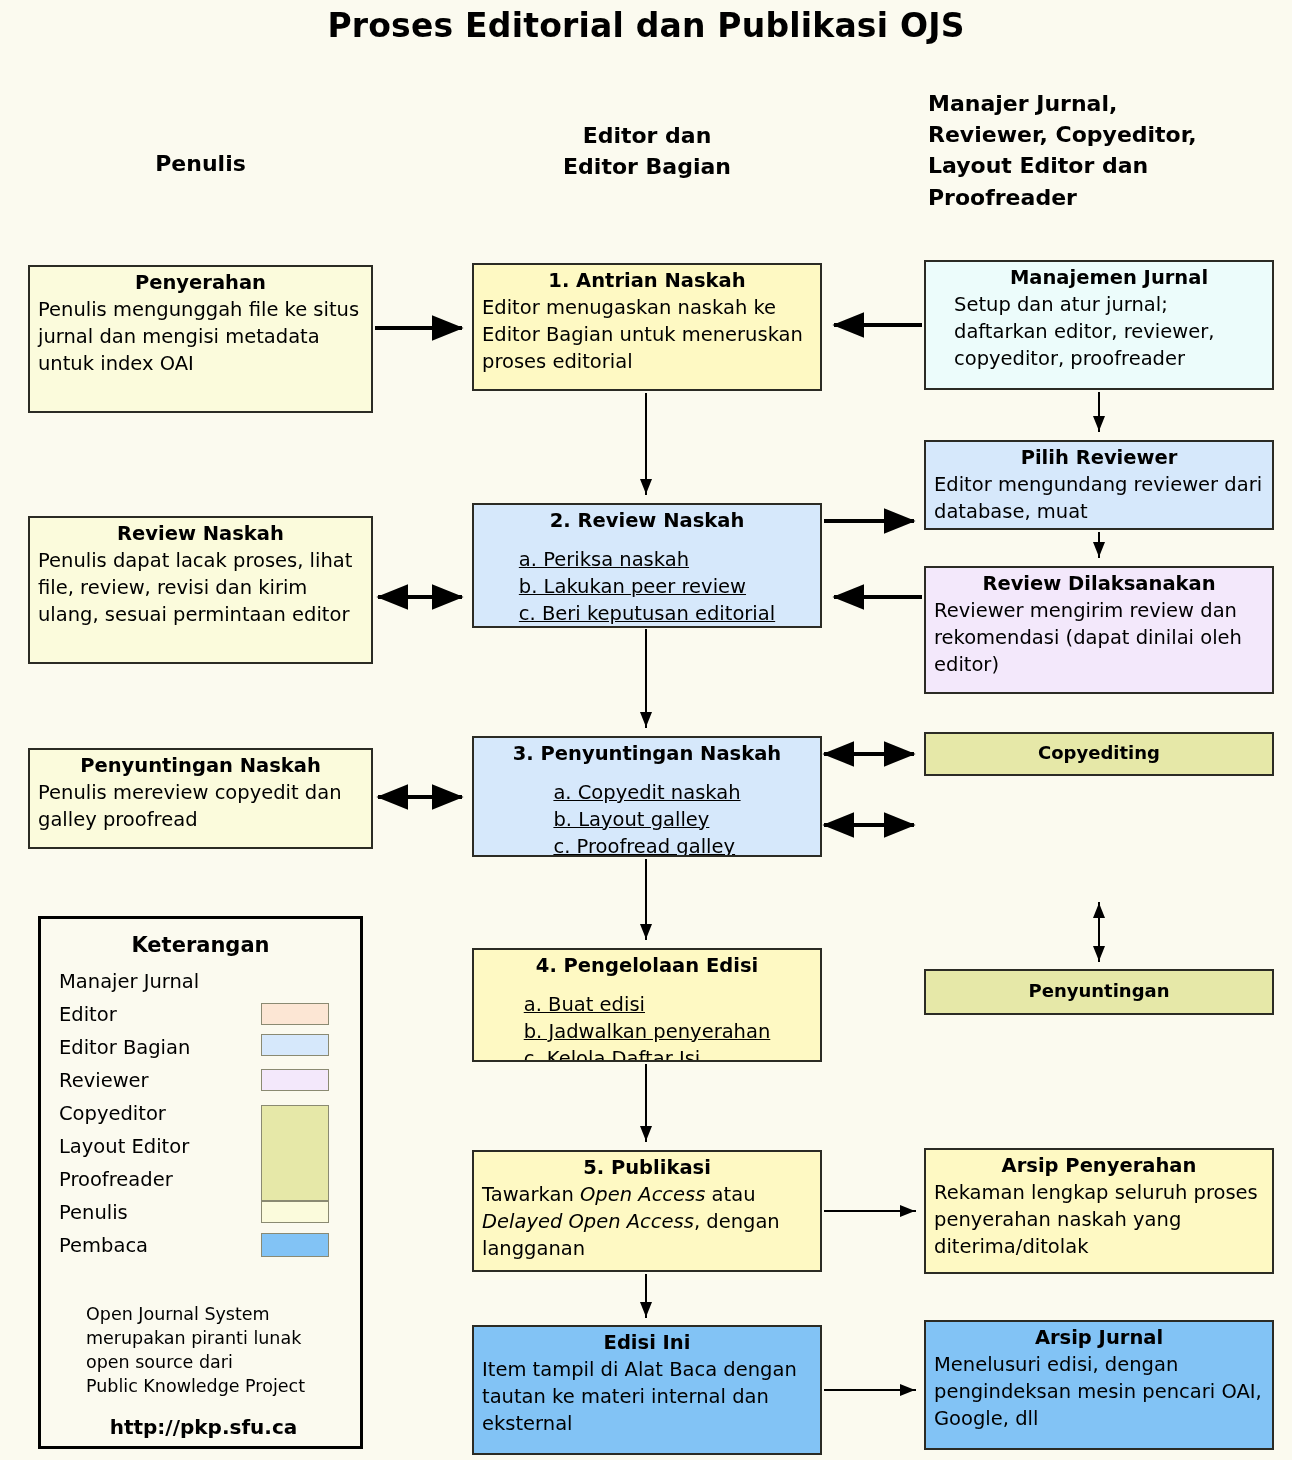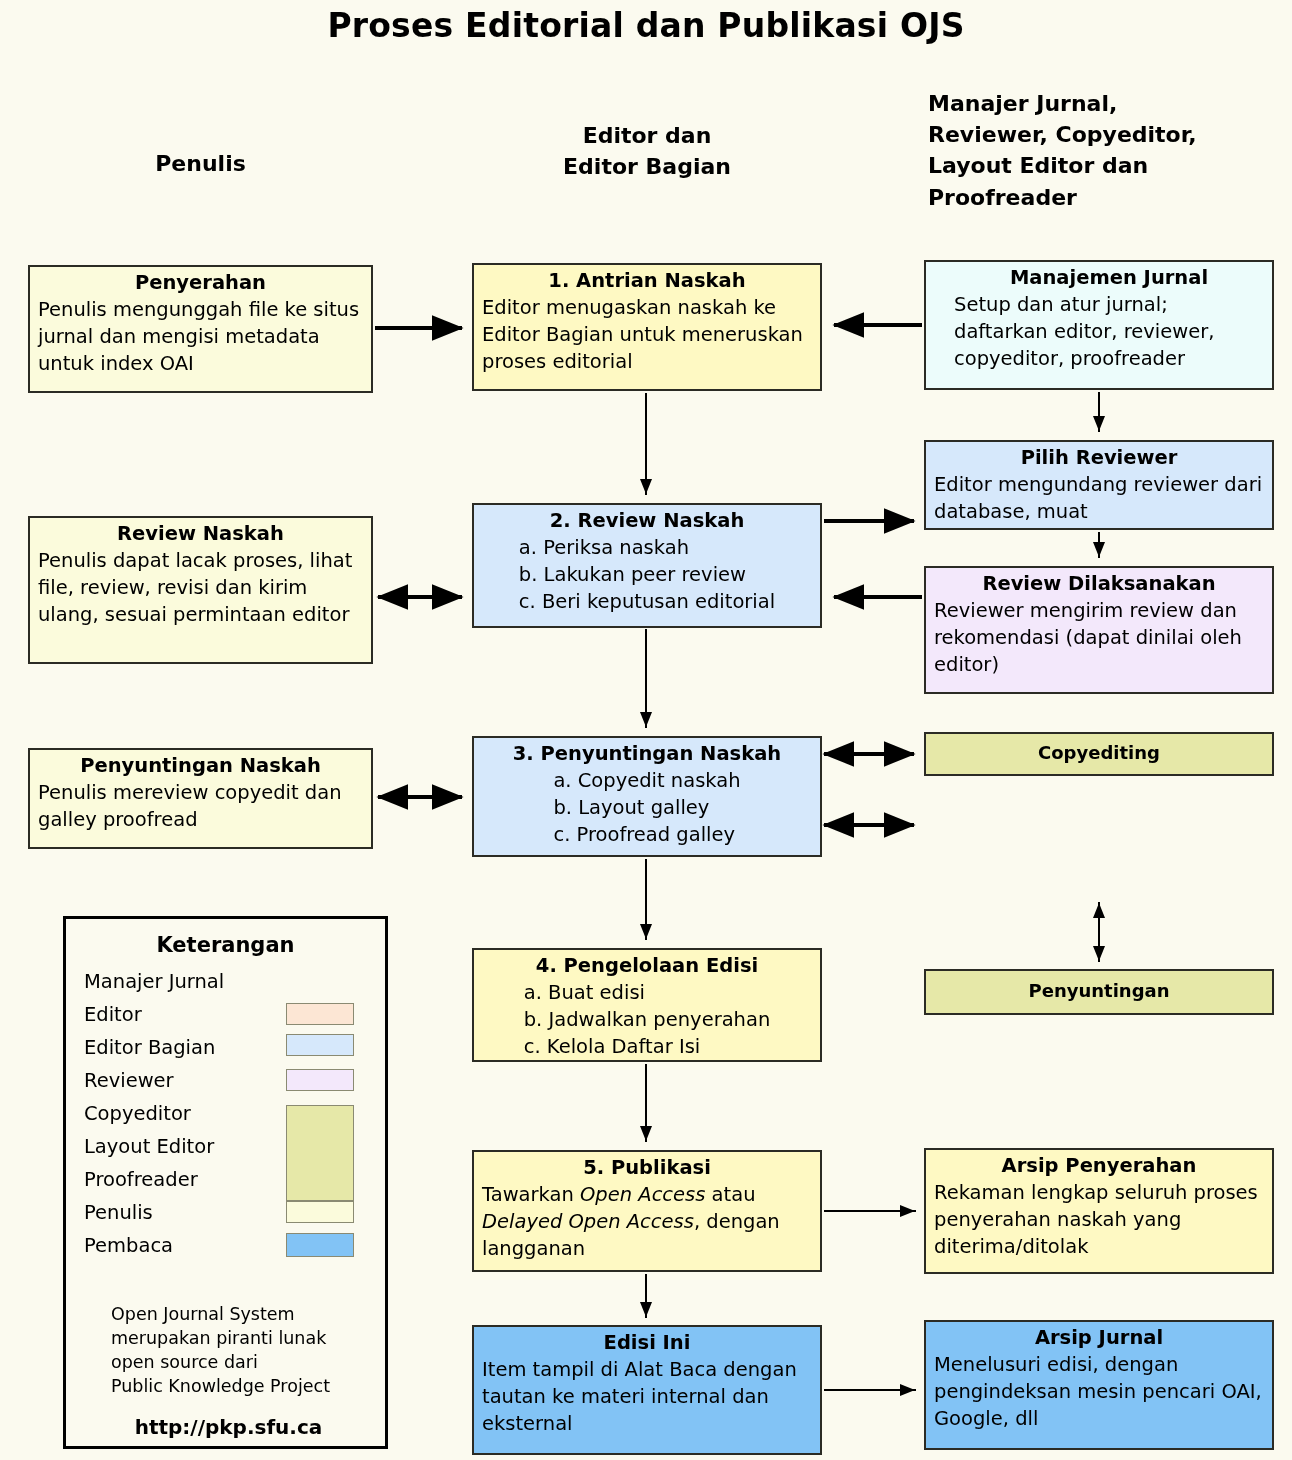--- a/index.html
+++ b/index.html
@@ -33,36 +33,36 @@
     font-size:19.5px;
     line-height:1.38;
     color:#000;
     overflow:hidden;
   }
   .box .hd { font-weight:bold; text-align:center; display:block; }
   .box .bd { display:block; text-align:left; }
   .box.onlyhead { display:flex; align-items:center; justify-content:center; }
   .box.onlyhead .hd { font-size:18px; }
   .sub { display:block; text-align:left; }
-  .sublist { display:block; width:max-content; margin:0 auto; text-align:left; }
+  .sublist { display:block; width:max-content; margin:12px auto; text-align:left;text-decoration:underline; }
   .ital { font-style:italic; }
 
   
   .c-author   { background:#fbfbdc; }
   .c-editor   { background:#fef9c3; }
   .c-section  { background:#d6e8fb; }
   .c-manager  { background:#ecfcfb;padding-left:28px; }
   .c-reviewer { background:#f3e8fb; }
   .c-copy     { background:#e6e8a8; }
   .c-reader   { background:#82c3f5; }
 
   
   .legend {
     position:absolute; left:38px; top:916px; width:325px; height:533px;
-    background:#fbfaef; border:3px solid #000;margin-left:25px;
+    background:#fbfaef; border:3px solid #000;
   }
   .legend .lg-title { text-align:center; font-weight:bold; font-size:21px; margin-top:14px; }
   .lg-rows { position:relative; margin-top:8px; }
   .lg-row { position:relative; height:33px; font-size:19.5px; padding-left:18px; line-height:33px; }
   .sw { position:absolute; border:1px solid #8a8a72; }
   .lg-note { position:absolute; left:45px; top:384px; font-size:17.5px; line-height:1.37; }
   .lg-url  { position:absolute; left:0; top:496px; width:325px; text-align:center; font-size:20px;font-weight:bold; }
 </style>
 </head>
 <body>
@@ -72,21 +72,21 @@
   <div class="title">Proses Editorial dan Publikasi OJS</div>
 
   <div class="colhead c1"><span>Penulis</span></div>
   <div class="colhead c2"><span class="pre" style="white-space:pre-line">Editor dan
 Editor Bagian</span></div>
   <div class="colhead c3"><span style="white-space:pre-line">Manajer Jurnal,
 Reviewer, Copyeditor,
 Layout Editor dan
 Proofreader</span></div>
 
-  <div class="box c-author" style="left:28px; top:265px; width:345px; height:128px;">
+  <div class="box c-author" style="left:28px; top:265px; width:345px; height:148px;">
     <span class="hd">Penyerahan</span>
     <span class="bd">Penulis mengunggah file ke situs jurnal dan mengisi metadata untuk index OAI</span>
   </div>
 
   <div class="box c-editor" style="left:472px; top:263px; width:350px; height:128px;">
     <span class="hd">1. Antrian Naskah</span>
     <span class="bd">Editor menugaskan naskah ke Editor Bagian untuk meneruskan proses editorial</span>
   </div>
 
   <div class="box c-manager" style="left:924px; top:260px; width:350px; height:130px;">

